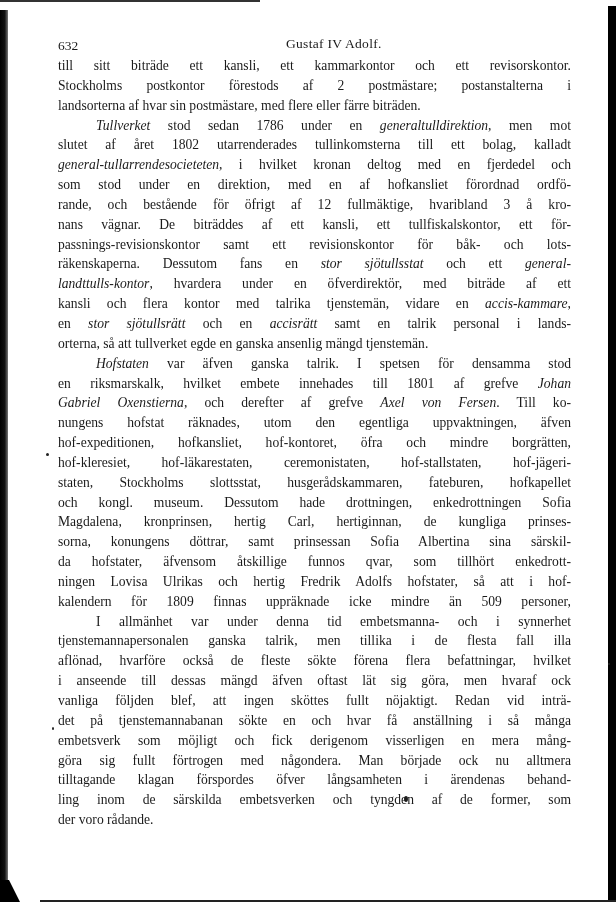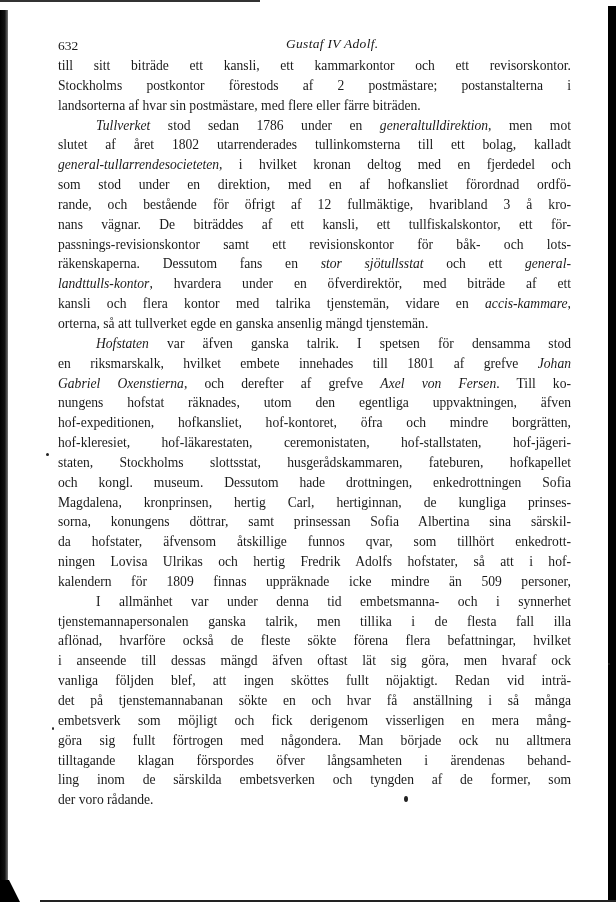--- a/index.html
+++ b/index.html
@@ -59,21 +59,20 @@
     }
     .page-number {
       position: absolute;
       left: 0;
       top: 2px;
     }
     .head-title {
       position: absolute;
       left: 228px;
       top: 0;
-      font-style: italic;
       letter-spacing: 0.3px;
       text-align: right;
     }
     .text {
       font-size: 13.6px;
       line-height: 19.85px;
       text-align: justify;
       text-align-last: justify;
     }
     .line {
@@ -118,20 +117,21 @@
       <span class="line indent"><span class="it">Tullverket</span><span> stod sedan 1786 under en </span><span class="it">generaltulldirektion</span><span>, men mot</span></span>
       <span class="line"><span>slutet af året 1802 utarrenderades tullinkomsterna till ett bolag, kalladt</span></span>
       <span class="line"><span class="it">general-tullarrendesocieteten</span><span>, i hvilket kronan deltog med en fjerdedel och</span></span>
       <span class="line"><span>som stod under en direktion, med en af hofkansliet förordnad ordfö-</span></span>
       <span class="line"><span>rande, och bestående för öfrigt af 12 fullmäktige, hvaribland 3 å kro-</span></span>
       <span class="line"><span>nans vägnar. De biträddes af ett kansli, ett tullfiskalskontor, ett för-</span></span>
       <span class="line"><span>passnings-revisionskontor samt ett revisionskontor för båk- och lots-</span></span>
       <span class="line"><span>räkenskaperna. Dessutom fans en </span><span class="it">stor sjötullsstat</span><span> och ett </span><span class="it">general-</span></span>
       <span class="line"><span class="it">landttulls-kontor</span><span>, hvardera under en öfverdirektör, med biträde af ett</span></span>
       <span class="line"><span>kansli och flera kontor med talrika tjenstemän, vidare en </span><span class="it">accis-kammare</span><span>,</span></span>
+      <span class="line"><span>en </span><span class="it">stor sjötullsrätt</span><span> och en </span><span class="it">accisrätt</span><span> samt en talrik personal i lands-</span></span>
       <span class="line last"><span>orterna, så att tullverket egde en ganska ansenlig mängd tjenstemän.</span></span>
       <span class="line indent"><span class="it">Hofstaten</span><span> var äfven ganska talrik. I spetsen för densamma stod</span></span>
       <span class="line"><span>en riksmarskalk, hvilket embete innehades till 1801 af grefve </span><span class="it">Johan</span></span>
       <span class="line"><span class="it">Gabriel Oxenstierna</span><span>, och derefter af grefve </span><span class="it">Axel von Fersen</span><span>. Till ko-</span></span>
       <span class="line"><span>nungens hofstat räknades, utom den egentliga uppvaktningen, äfven</span></span>
       <span class="line"><span>hof-expeditionen, hofkansliet, hof-kontoret, öfra och mindre borgrätten,</span></span>
       <span class="line"><span>hof-kleresiet, hof-läkarestaten, ceremonistaten, hof-stallstaten, hof-jägeri-</span></span>
       <span class="line"><span>staten, Stockholms slottsstat, husgerådskammaren, fateburen, hofkapellet</span></span>
       <span class="line"><span>och kongl. museum. Dessutom hade drottningen, enkedrottningen Sofia</span></span>
       <span class="line"><span>Magdalena, kronprinsen, hertig Carl, hertiginnan, de kungliga prinses-</span></span>

